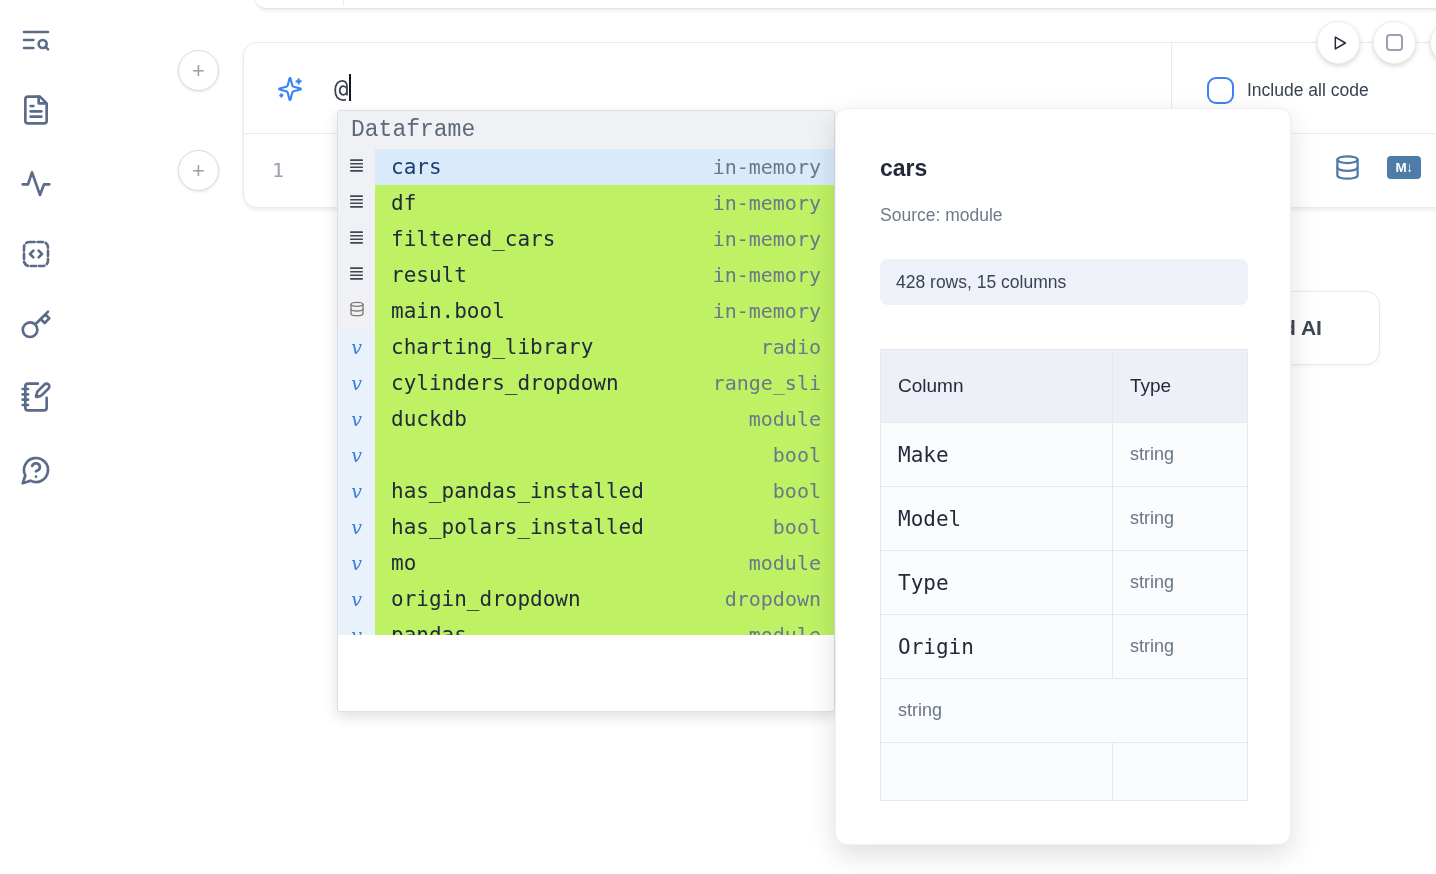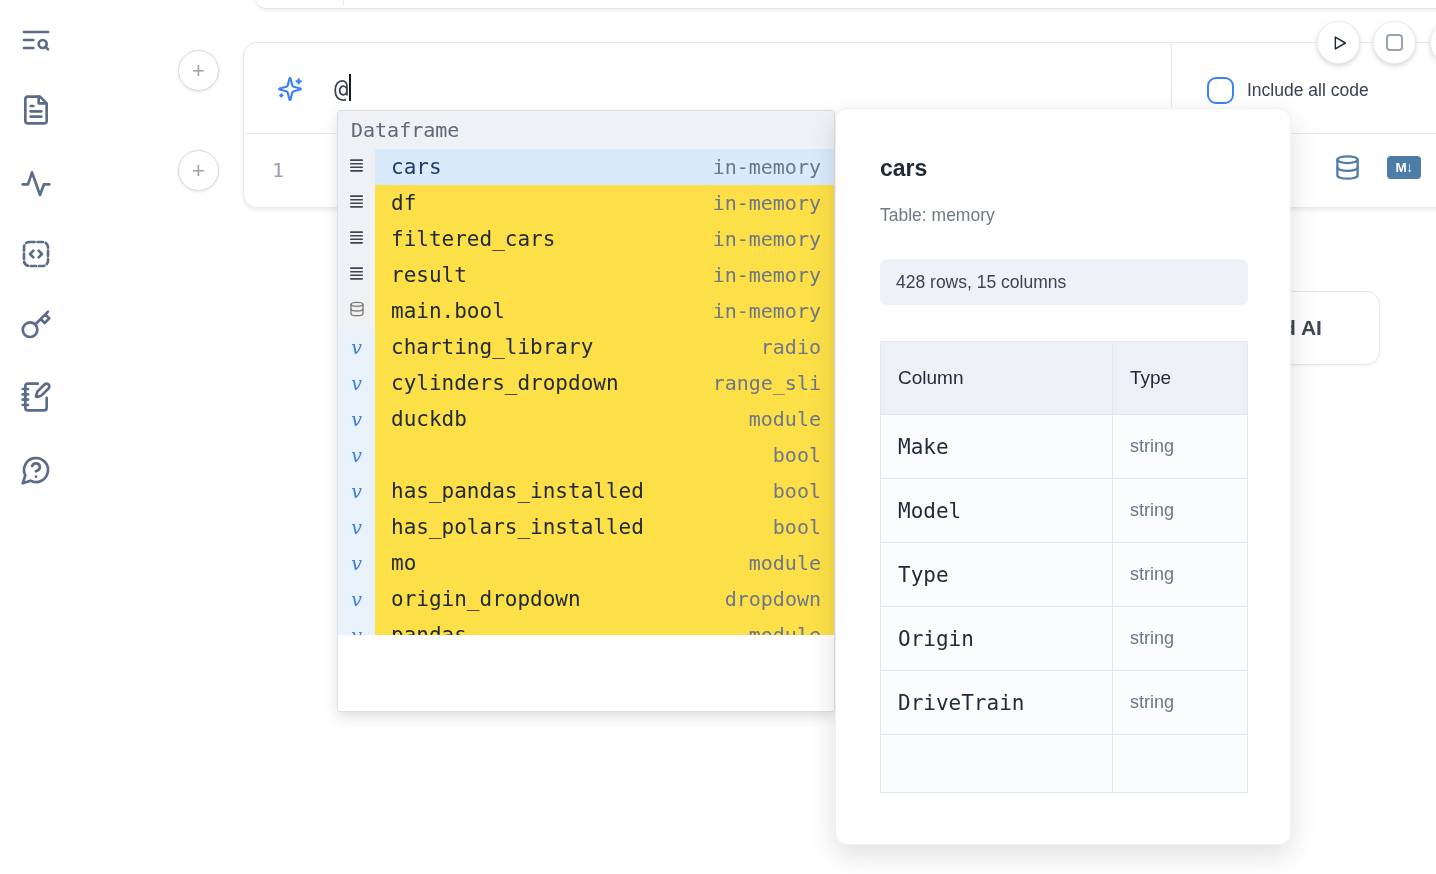--- a/index.html
+++ b/index.html
@@ -69,29 +69,29 @@
   #stop-btn .sq { width:17px; height:17px; border:2px solid #9aa2b1; border-radius:4px; }
 
   
   #autocomplete {
     position:absolute; left:337px; top:110px; width:498px; height:602px;
     background:#fff; border:1px solid #dcdfe5; border-radius:3px;
     box-shadow:0 5px 14px rgba(0,0,0,.13); overflow:hidden; z-index:15;
     font-family:"DejaVu Sans Mono", monospace;
   }
   .ac-section-header {
-    height:38px; background:#f0f1f4; color:#5d6879; font-size:20px;
-    display:flex; align-items:center; padding-left:13px;
+    height:38px; background:#f0f1f4; color:#5d6879; font-size:23px;
+    display:flex; align-items:center; padding-left:13px;font-family:Liberation Mono, monospace;
   }
   .ac-row { display:flex; height:36px; cursor:pointer; }
   .ac-row.partial-clip { height:18px; overflow:hidden; }
   .ac-row.partial-clip .ac-gutter, .ac-row.partial-clip .ac-main { height:36px; }
   .ac-gutter { width:37px; flex:none; background:#f0f1f4; display:flex; align-items:center; justify-content:center; }
   .ac-row.kind-variable .ac-gutter { background:#e9f1fb; }
-  .ac-main { flex:1; min-width:0; background:#fde047; display:flex; align-items:center; padding:0 13px 0 16px; }
+  .ac-main { flex:1; min-width:0; background:#bef264; display:flex; align-items:center; padding:0 13px 0 16px; }
   .ac-row.selected .ac-main { background:#d9eafb; }
   .ac-name { font-size:21px; color:#232b3a; white-space:pre; }
   .ac-row.selected .ac-name { color:#1c3d6f; }
   .ac-type { margin-left:auto; font-size:20px; color:#6c7789; white-space:pre; }
   .df-icon svg { width:17px; height:17px; color:#3f4754; }
   .tbl-icon svg { width:16px; height:16px; color:#7d7a72; }
   .var-glyph { font-family:"DejaVu Serif", serif; font-style:italic; font-size:19px; color:#3b7dd8; }
 
   
   #ai-button {
@@ -108,21 +108,21 @@
     box-shadow:0 10px 28px rgba(0,0,0,.13); z-index:20;
   }
   #pv-title { position:absolute; left:44px; top:46px; font-size:23px; font-weight:700; color:#1f2937; }
   #pv-source { position:absolute; left:44px; top:96px; font-size:17.5px; color:#6e7a8a; }
   #pv-shape {
     position:absolute; left:44px; top:150px; width:368px; height:46px;
     background:#eef2f8; border-radius:8px; display:flex; align-items:center;
     padding-left:16px; font-size:17.5px; color:#3b4455;
   }
   #pv-table {
-    position:absolute; left:44px; top:232px; width:368px; height:452px;
+    position:absolute; left:44px; top:240px; width:368px; height:452px;
     border:1px solid #e3e8ef; overflow:hidden; background:#fbfcfe;
   }
   .pv-tr { display:flex; height:64px; border-bottom:1px solid #e3e8ef; }
   .pv-tr.head { height:73px; background:#edf1f7; }
   .pv-td { display:flex; align-items:center; padding-left:17px; }
   .pv-col1 { width:232px; border-right:1px solid #e3e8ef; }
   .pv-col2 { flex:1; }
   .pv-head-txt { font-size:19px; color:#232b3a; }
   .pv-name { font-family:"DejaVu Sans Mono", monospace; font-size:21px; color:#232b3a; }
   .pv-type { font-size:18px; color:#6a7689; }
@@ -403,21 +403,21 @@
         </div>
       <div class="ac-main">
         <span class="ac-name">pandas</span>
         <span class="ac-type">module</span>
       </div>
     </div>
   </div>
 
   <div id="preview-panel">
     <div id="pv-title">cars</div>
-    <div id="pv-source">Table: memory</div>
+    <div id="pv-source">Source: module</div>
     <div id="pv-shape">428 rows, 15 columns</div>
     <div id="pv-table">
       <div class="pv-tr head">
         <div class="pv-td pv-col1">
             <span class="pv-head-txt">Column</span>
           </div>
         <div class="pv-td pv-col2">
             <span class="pv-head-txt">Type</span>
           </div>
       </div>
@@ -452,23 +452,20 @@
     <div class="pv-tr">
       <div class="pv-td pv-col1">
               <span class="pv-name">Origin</span>
             </div>
       <div class="pv-td pv-col2">
               <span class="pv-type">string</span>
             </div>
     </div>
 
     <div class="pv-tr">
-      <div class="pv-td pv-col1">
-              <span class="pv-name">DriveTrain</span>
-            </div>
       <div class="pv-td pv-col2">
               <span class="pv-type">string</span>
             </div>
     </div>
 
     <div class="pv-tr">
       <div class="pv-td pv-col1">
               <span class="pv-name"></span>
             </div>
       <div class="pv-td pv-col2">

